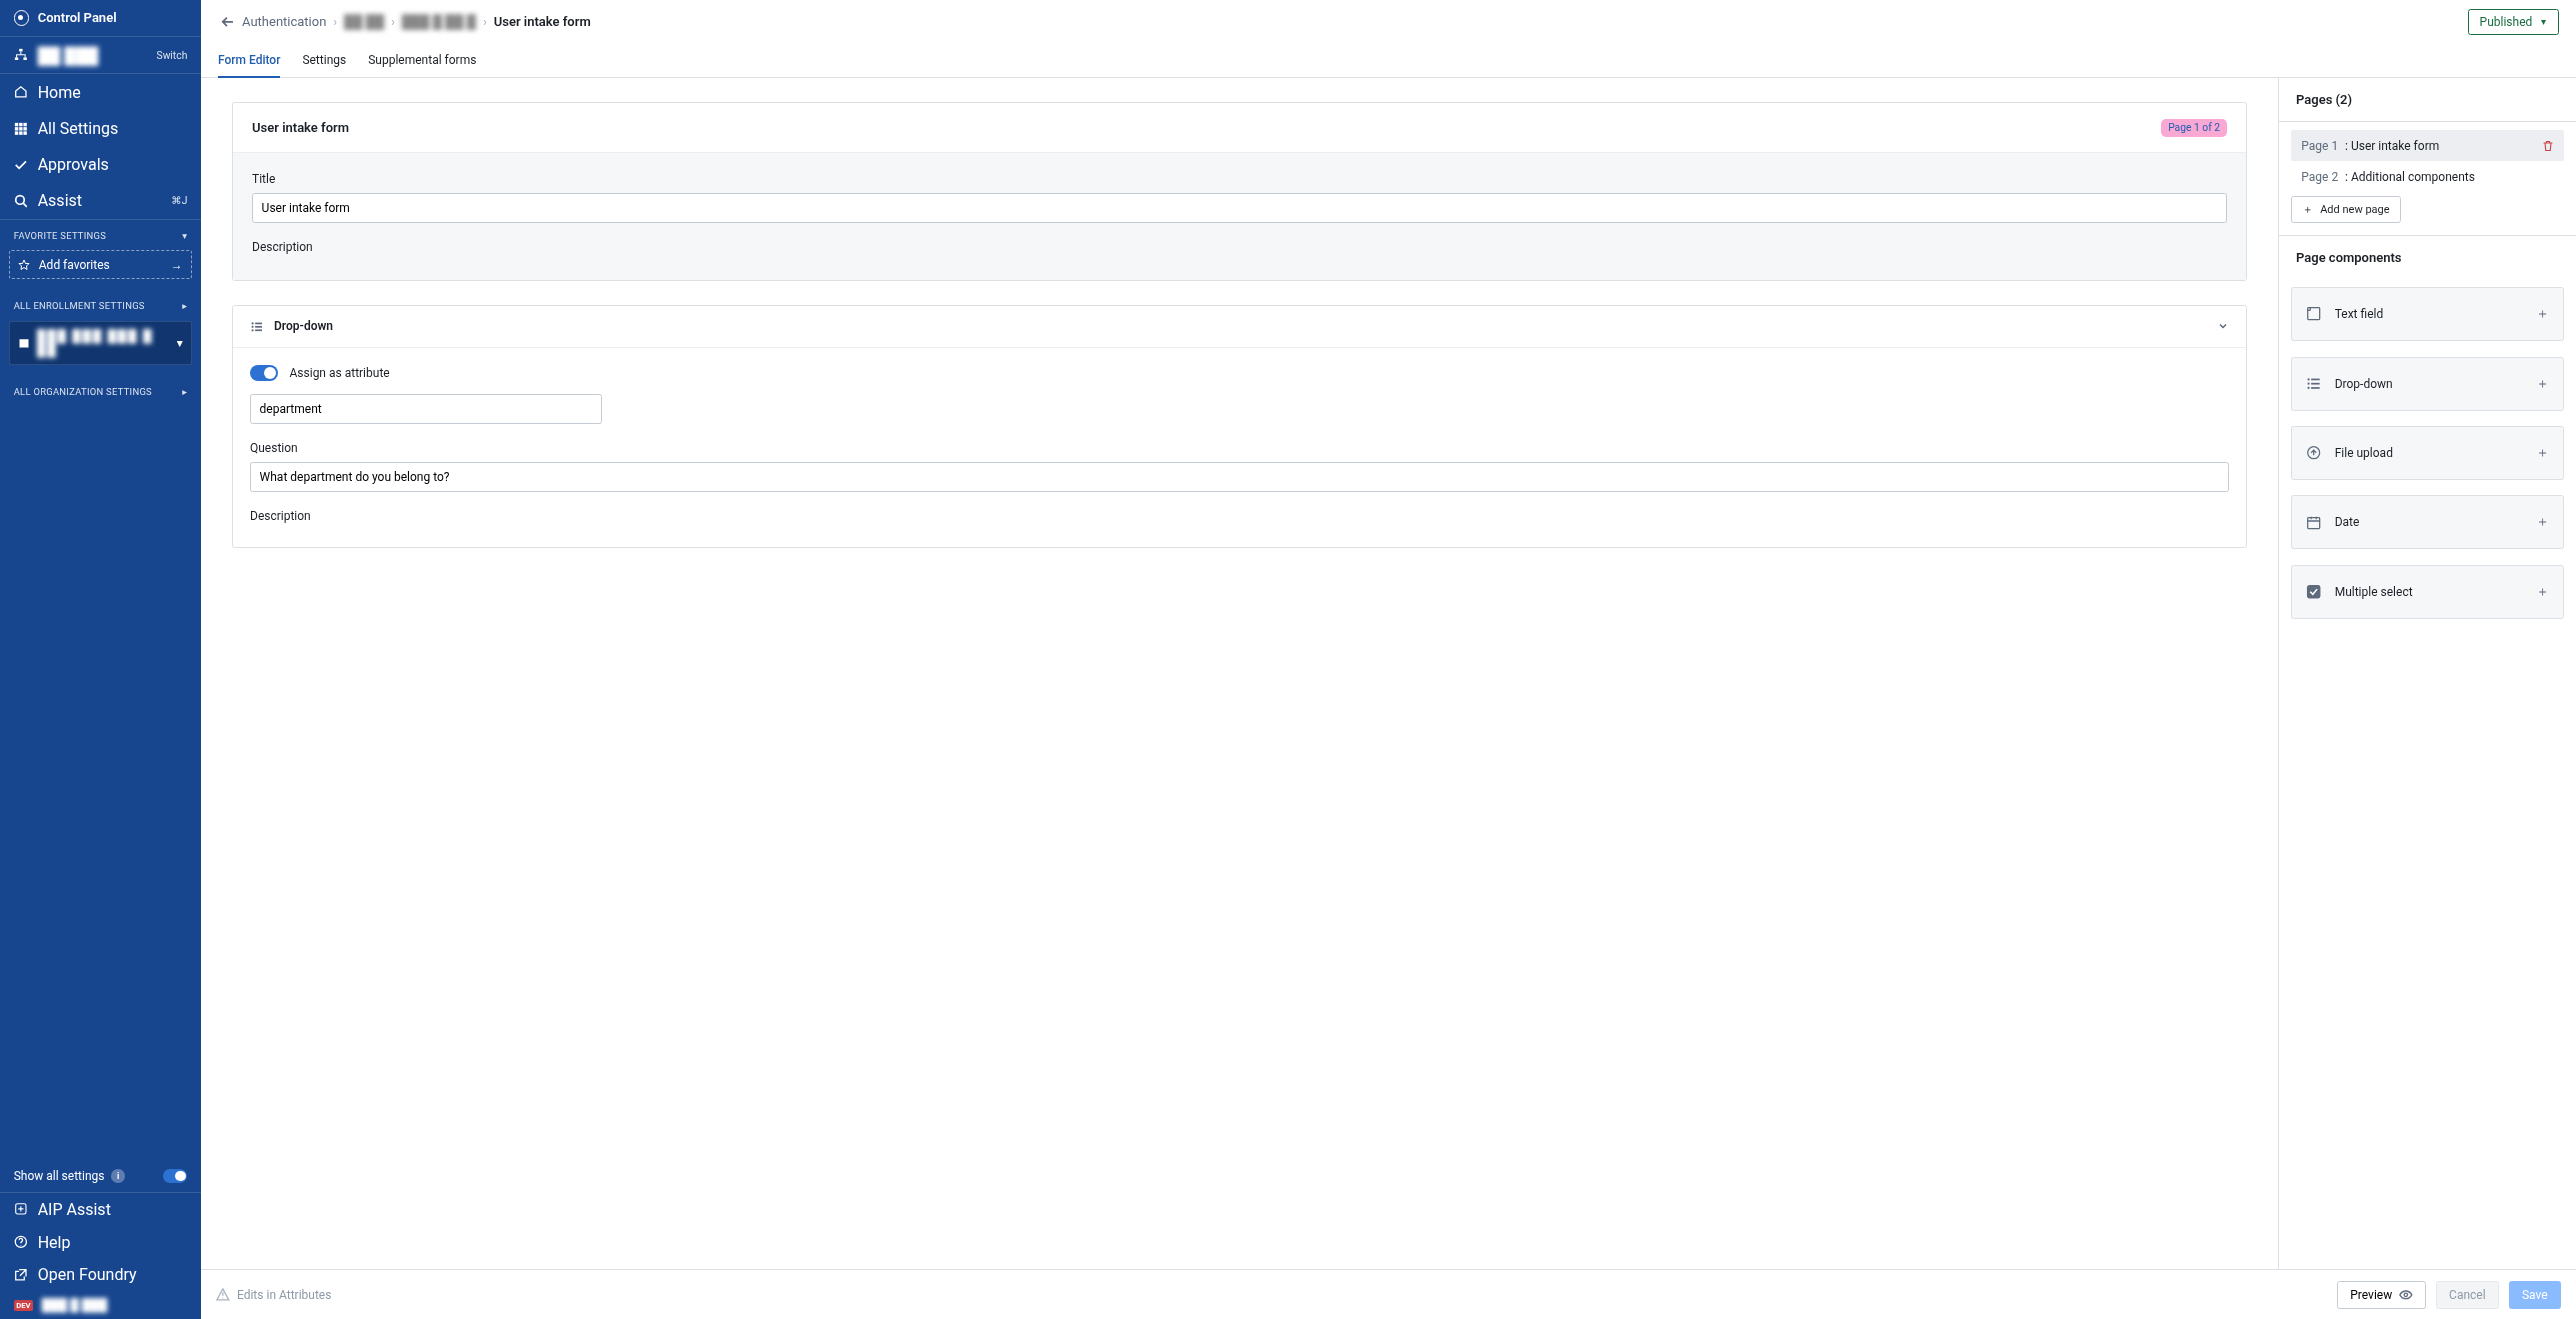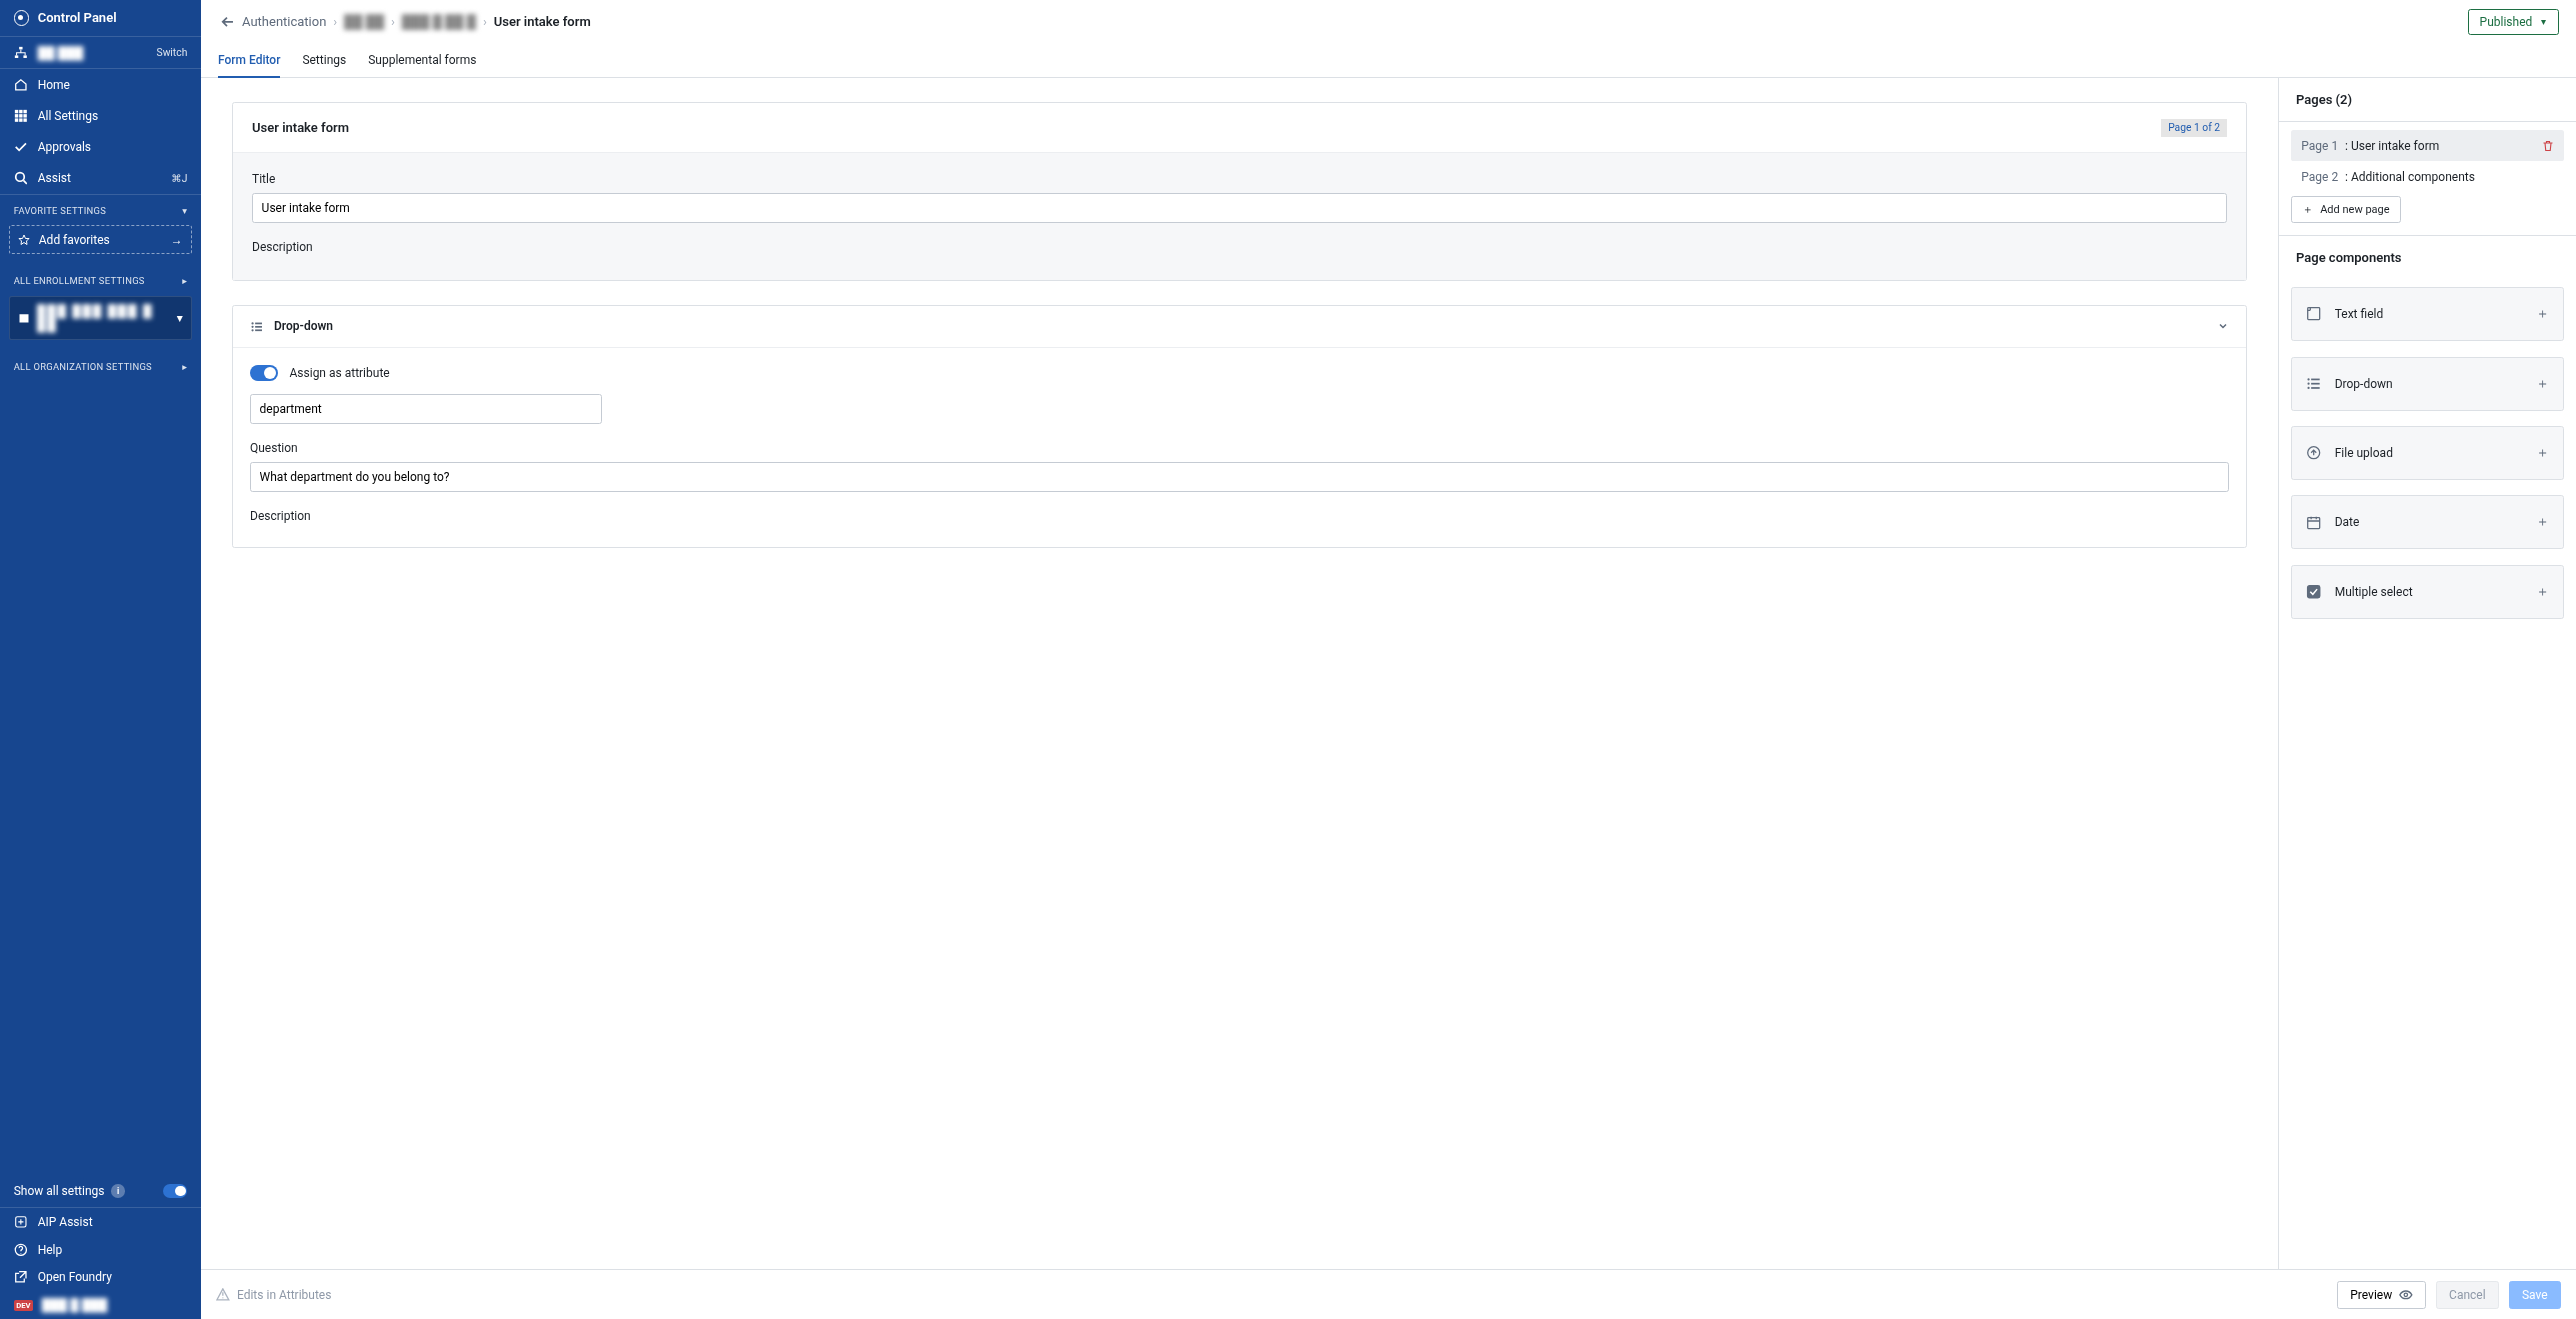--- a/index.html
+++ b/index.html
@@ -7,21 +7,21 @@
 body { display: flex; color: #1c2127; font-size: 12px; }
 
 
 .sidebar { width: 201px; background: #17468f; color: #fff; display: flex; flex-direction: column; flex-shrink: 0; height: 100vh; }
 .sidebar .brand { display: flex; align-items: center; padding: 10.3px 13.7px; font-weight: 600; font-size: 13px; gap:8.6px; }
 .sidebar .brand-icon { width:15.4px; height:15.4px; border:1.7px solid #fff; border-radius:50%; display:inline-block; position:relative;}
 .sidebar .brand-icon::after{content:"";position:absolute;width:5.1px;height:5.1px;background:#fff;border-radius:50%;left:3.4px;top:3.4px;}
 .sidebar hr { border: none; border-top: 0.9px solid rgba(255,255,255,0.15); }
 .sb-row { display:flex; align-items:center; padding: 8.6px 13.7px; gap:10.3px; cursor:pointer; }
 .sb-row .sb-icon { width:13.7px; height:13.7px; display:flex; align-items:center; justify-content:center; flex-shrink:0; }
-.sb-row .sb-label { flex:1; font-size: 12px; }
+.sb-row .sb-label { flex:1; font-size: 16px; }
 .sb-row .sb-right { font-size:10.3px; opacity:0.85; }
 .sb-switch-row { justify-content: space-between; }
 .sb-section { padding: 10.3px 13.7px 5.1px; font-size:9.4px; letter-spacing:0.3px; color: rgba(255,255,255,0.85); display:flex; align-items:center; justify-content:space-between; cursor:pointer;}
 .sb-add-fav { margin: 3.4px 8.6px 10.3px; border:0.9px dashed rgba(255,255,255,0.5); border-radius:2.6px; display:flex; align-items:center; padding:6.9px 8.6px; gap:8.6px; cursor:pointer;}
 .sb-add-fav .arrow{margin-left:auto;}
 .sb-select { margin: 5.1px 8.6px 10.3px; background:rgba(0,0,0,0.22); border:0.9px solid rgba(255,255,255,0.12); border-radius:2.6px; display:flex; align-items:center; padding:6.9px 8.6px; gap:6.9px; cursor:pointer;}
 .sb-select .blur{ filter: blur(2.6px); letter-spacing:1.7px;}
 .spacer{flex:1;}
 .sb-toggle-row{display:flex;align-items:center;padding:8.6px 13.7px;gap:6.9px;}
 .info-badge{width:13.7px;height:13.7px;border-radius:50%;background:rgba(255,255,255,0.3);display:inline-flex;align-items:center;justify-content:center;font-size:8.6px;font-weight:700;}
@@ -48,21 +48,21 @@
 .tab.active{color:#215db0;font-weight:500;}
 .tab.active::after{content:"";position:absolute;left:0;right:0;bottom:-0.9px;height:2.6px;background:#215db0;}
 
 .body{flex:1;display:flex;min-height:0;}
 .canvas{flex:1;overflow:auto;padding:24px 31px 0 31px;}
 .rpanel{width:298px;border-left:0.9px solid #dce0e5;display:flex;flex-direction:column;min-height:0;}
 
 .card{background:#fff;border:0.9px solid #dce0e5;border-radius:2.6px;margin-bottom:24px;}
 .card-head{display:flex;align-items:center;justify-content:space-between;padding:15.4px 19px;border-bottom:0.9px solid #eceef1;}
 .card-head .title{font-weight:600;font-size:13px;}
-.page-chip{background:#e5e5e5;color:#215db0;font-size:10.3px;padding:2.6px 6.9px;border-radius:0;}
+.page-chip{background:#f9a8d4;color:#215db0;font-size:10.3px;padding:2.6px 6.9px;border-radius:5px;}
 .card-body{background:#f6f7f9;padding:19px;}
 .form-label{font-size:12px;color:#1c2127;margin-bottom:6.9px;display:block;}
 .txt-input{width:100%;padding:6.9px 8.6px;border:0.9px solid #c5cbd3;border-radius:2.6px;background:#fff;font-size:12px;}
 .txt-area{width:100%;padding:6.9px 8.6px;border:0.9px solid #c5cbd3;border-radius:2.6px;background:#fff;font-size:12px;height:69px;resize:vertical;}
 .section-gap{height:17px;}
 
 .comp-card{border:0.9px solid #dce0e5;border-radius:2.6px;background:#fff;}
 .comp-head{display:flex;align-items:center;gap:10.3px;padding:13.7px 17px;cursor:pointer;}
 .comp-head .comp-icon{color:#5f6b7c;}
 .comp-head .comp-title{font-weight:600;flex:1;}

